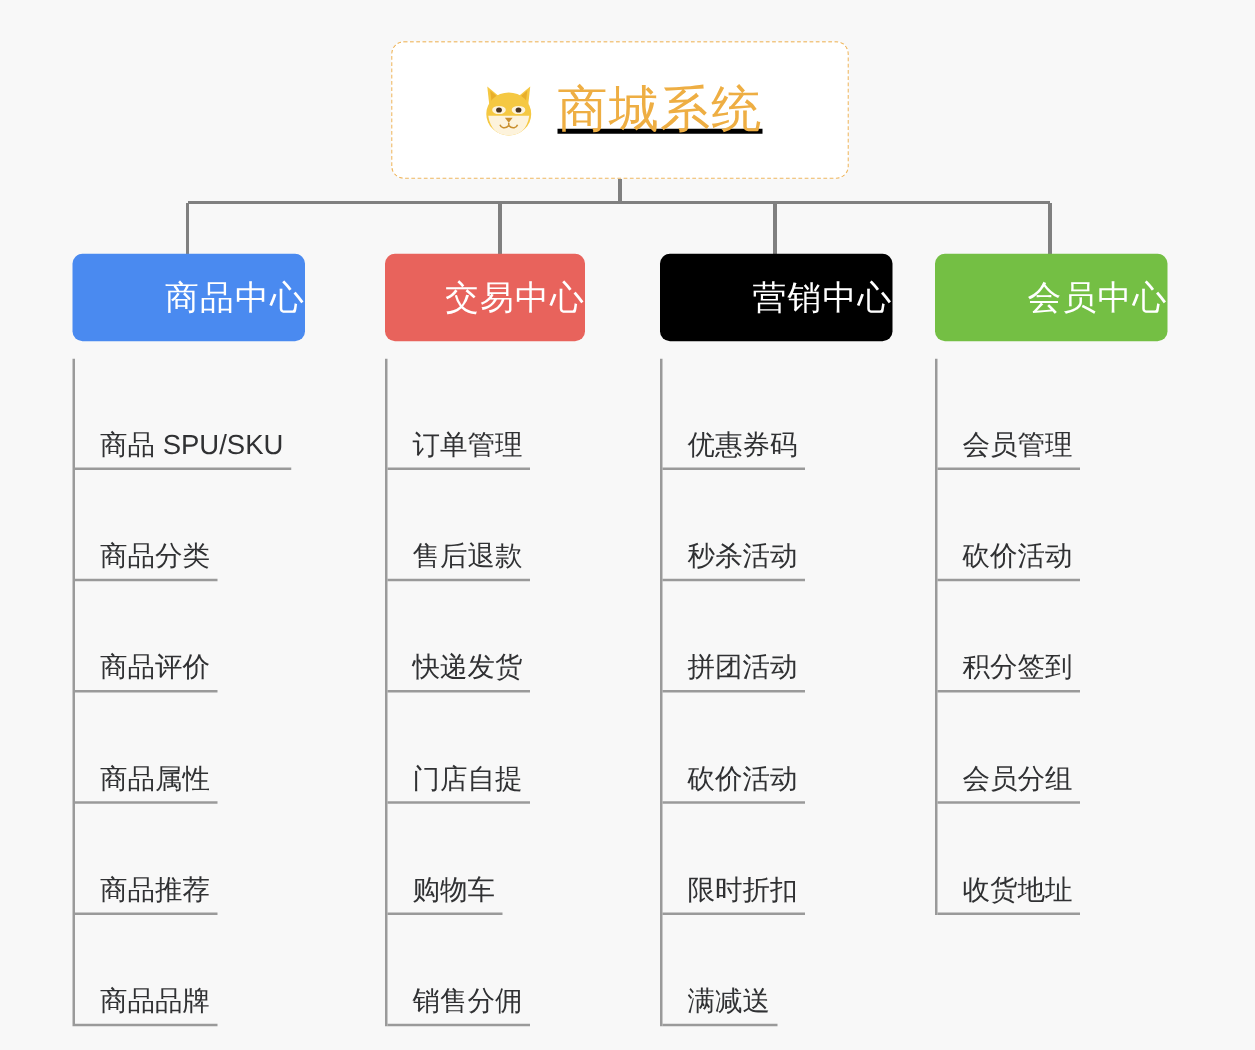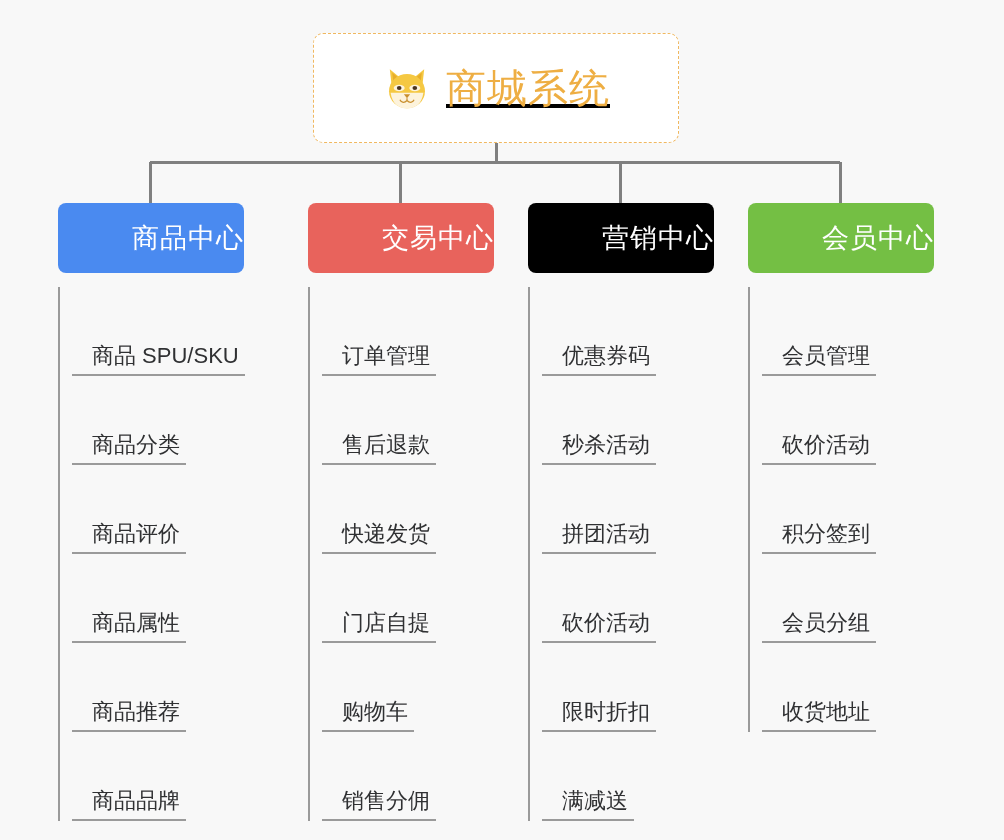--- a/index.html
+++ b/index.html
@@ -77,29 +77,28 @@
     border-radius: 8px;
     display: flex;
     align-items: center;
     justify-content: flex-end;
     color: #ffffff;
     font-size: 27px;
     letter-spacing: 1px;
     white-space: nowrap;
   }
   .branch-1 .branch-header { width: 186px; background: #4a8af0; }
-  .branch-2 .branch-header { width: 186px; background: #e8635c; }
+  .branch-2 .branch-header { width: 160px; background: #e8635c; }
   .branch-3 .branch-header { width: 186px; background: #000000; }
   .branch-4 .branch-header { width: 186px; background: #74bf44; }
 
   
   .leaf-list {
     position: relative;
     margin-top: 14px;
-    padding-left: 12px;
     border-left: 2px solid #9a9a9a;
   }
   .leaf-item {
     height: 89px;
     display: flex;
     align-items: flex-end;
     box-sizing: border-box;
   }
   .leaf-text {
     display: inline-block;

